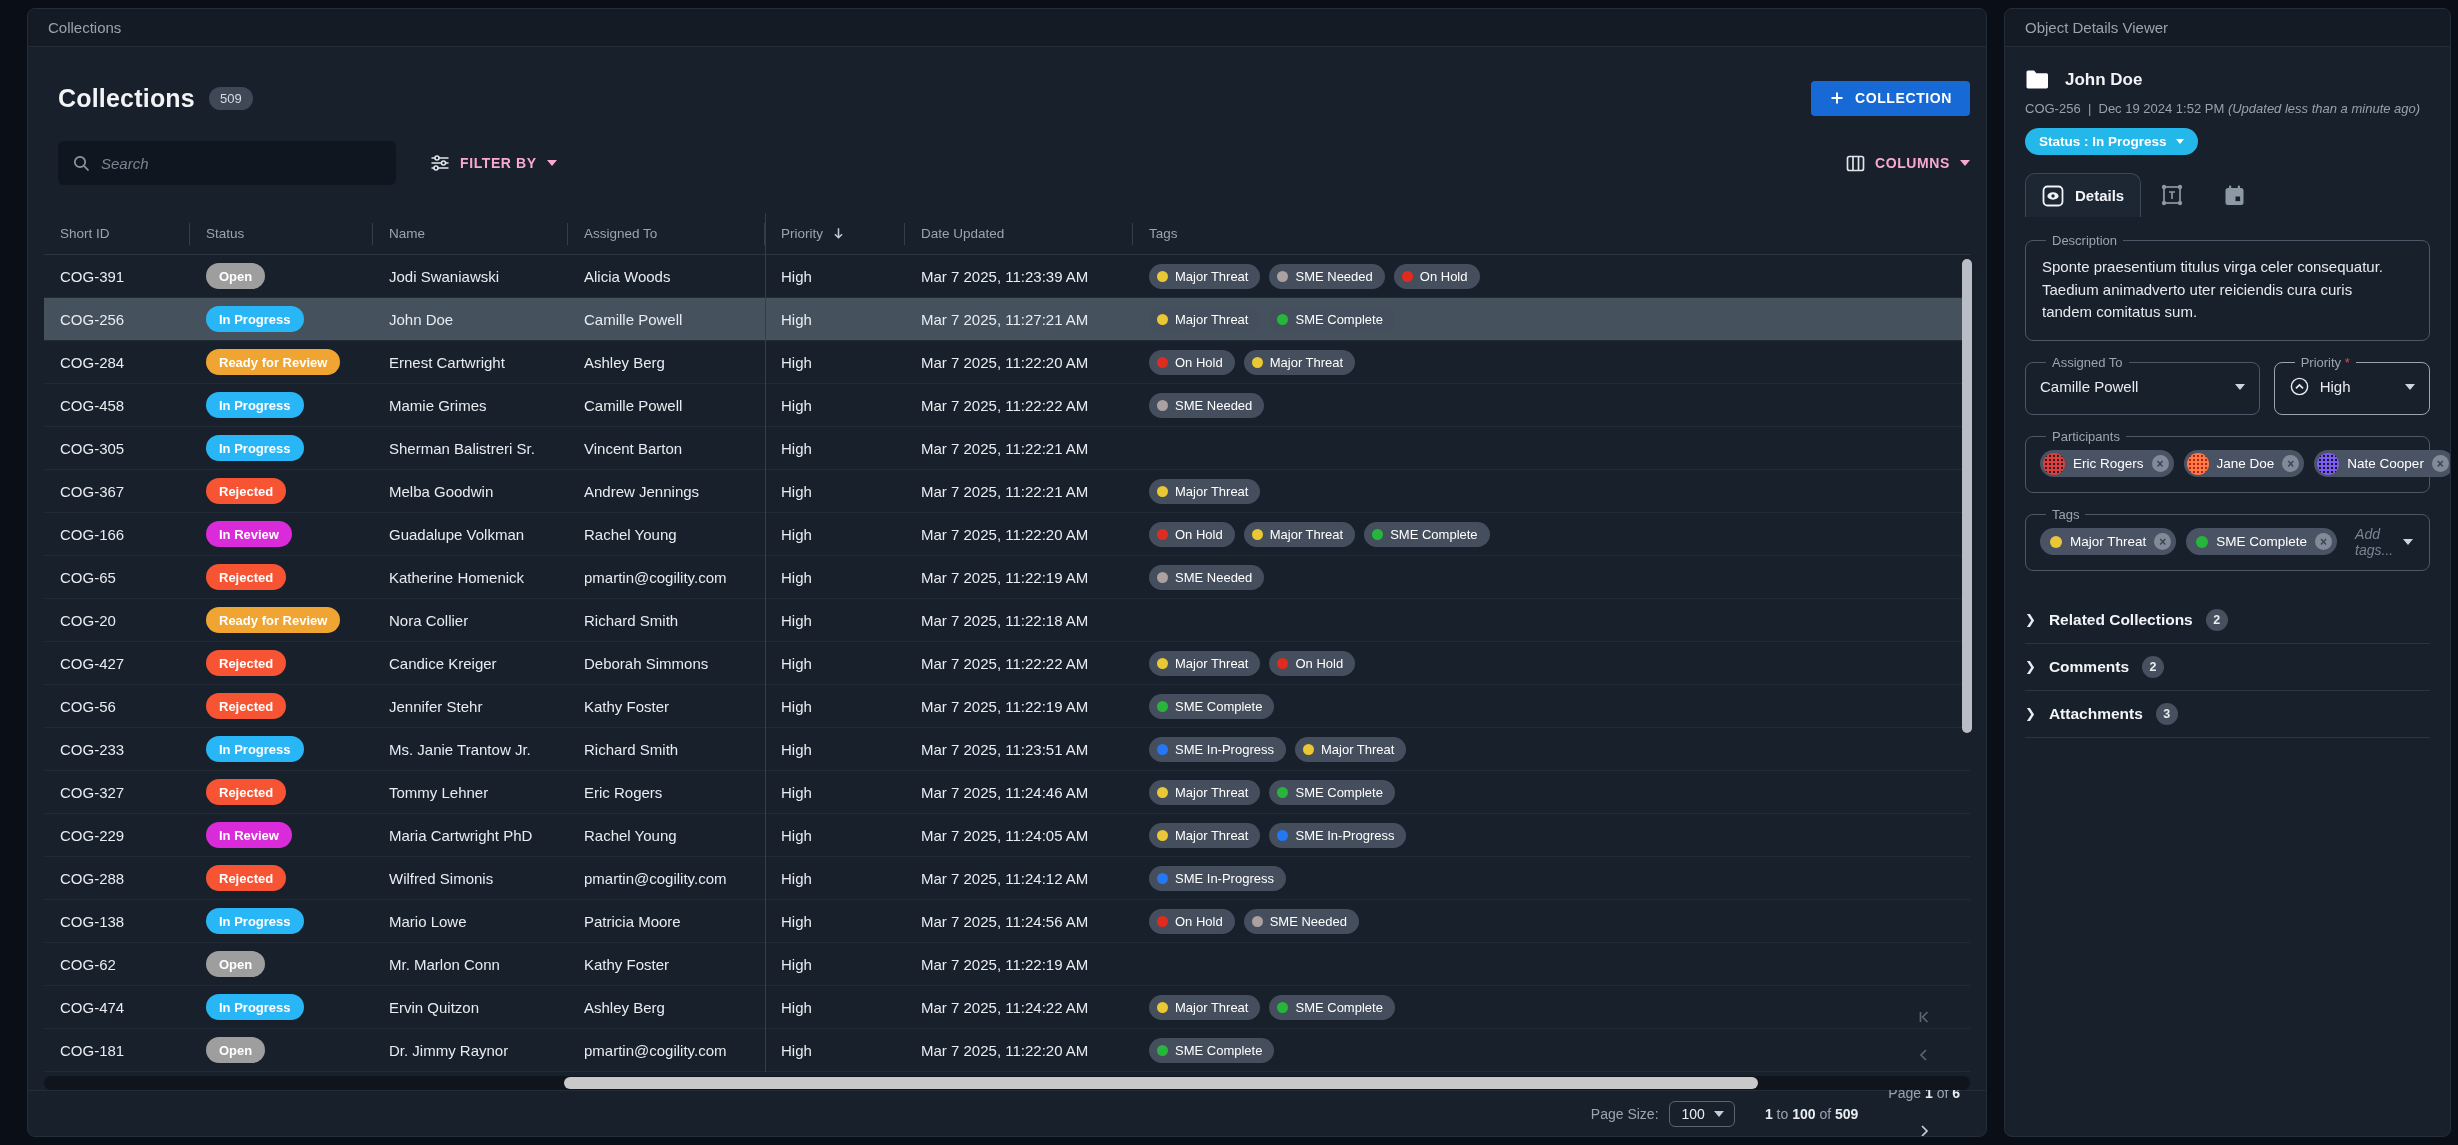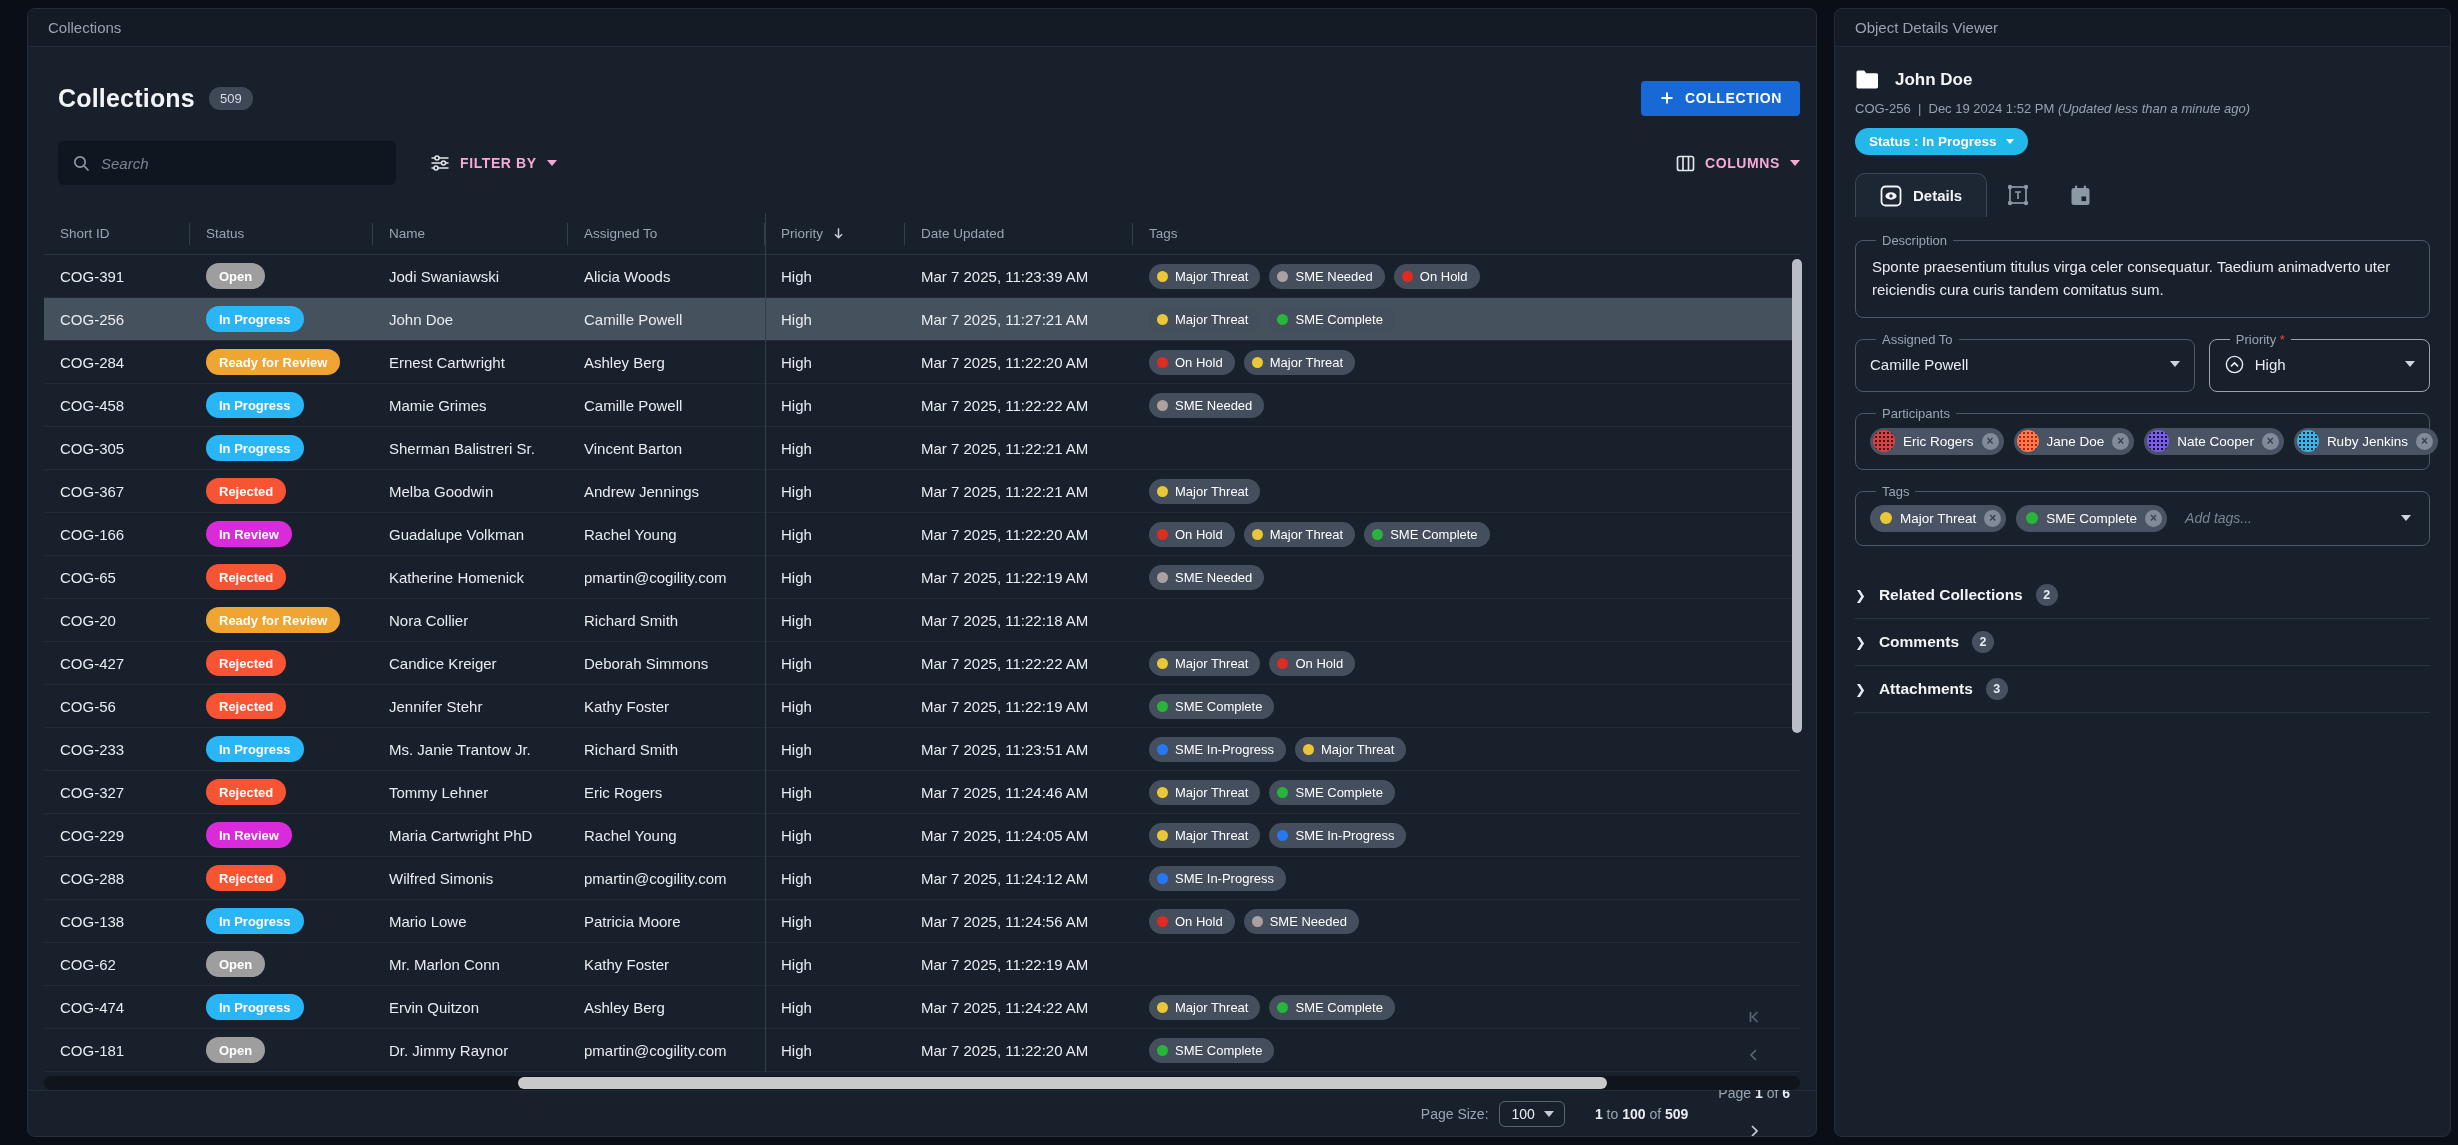--- a/index.html
+++ b/index.html
@@ -4,21 +4,21 @@
 <style>
   * { box-sizing: border-box; margin: 0; padding: 0; }
   html,body { width:2458px; height:1145px; overflow:hidden; }
   body{
     background:#0a0f17;
     font-family:"Liberation Sans","DejaVu Sans",sans-serif;
     color:#e9ecf0;
     display:flex; gap:17px; padding:8px 7px 8px 27px;
   }
   .panel{ background:#18202c; border:1px solid #242e3b; border-radius:8px; height:1129px; display:flex; flex-direction:column; overflow:hidden; }
-  .panel.left{ width:1790px; flex:none; }
+  .panel.left{ width:1960px; flex:none; }
   .panel.right{ flex:1; }
   .titlebar{ height:38px; flex:none; background:#141b25; border-bottom:1px solid #232d3a; display:flex; align-items:center; padding:0 20px; font-size:15px; color:#99a3ae; }
 
   
   .lp-body{ flex:1; display:flex; flex-direction:column; overflow:hidden; }
   .title-row{ margin:32px 16px 0 30px; height:38px; display:flex; align-items:center; }
   .page-title{ font-size:25px; font-weight:700; color:#f2f4f6; letter-spacing:.2px; }
   .count-badge{ margin-left:14px; background:#3f4856; color:#d6dbe1; font-size:13px; padding:4px 11px; border-radius:12px; }
   .spacer{ flex:1; }
   .btn-primary{ display:inline-flex; align-items:center; gap:10px; background:#1769d6; color:#fff; border:none; border-radius:4px; height:35px; padding:0 18px; font-size:14px; font-weight:700; letter-spacing:.6px; cursor:pointer; font-family:inherit; }
@@ -60,21 +60,21 @@
 
   
   .rp-body{ flex:1; padding:12px 20px 0 20px; display:flex; flex-direction:column; overflow:hidden; }
   .obj-header{ margin-top:10px; display:flex; align-items:center; gap:15px; }
   .obj-name{ font-size:17px; font-weight:700; color:#f2f4f6; }
   .obj-meta{ margin-top:11px; font-size:13px; color:#97a1ad; }
   .obj-meta .it{ font-style:italic; }
   .status-pill{ margin-top:12px; align-self:flex-start; display:inline-flex; align-items:center; gap:9px; background:#24b7ea; border:none; color:#fff; font-weight:700; font-size:13.5px; border-radius:14px; height:27px; padding:0 14px; cursor:pointer; font-family:inherit; }
   .status-pill .caret{ border-top-width:5px; border-left-width:4px; border-right-width:4px; }
   .tabs{ margin-top:18px; height:44px; display:flex; align-items:stretch; flex:none; }
-  .tab-active{ display:inline-flex; align-items:center; gap:11px; padding:0 24px; background:#1d2633; border:1px solid #3c4857; border-bottom:none; border-radius:10px 10px 0 0; color:#f2f4f6; font-size:15px; font-weight:700; cursor:pointer; }
+  .tab-active{ display:inline-flex; align-items:center; gap:11px; padding:0 16px; background:#1d2633; border:1px solid #3c4857; border-bottom:none; border-radius:10px 10px 0 0; color:#f2f4f6; font-size:15px; font-weight:700; cursor:pointer; }
   .tab-icon{ width:62px; display:inline-flex; align-items:center; justify-content:center; color:#8d98a5; cursor:pointer; }
   fieldset{ border:1px solid #4d5767; border-radius:8px; padding:2px 14px 12px 14px; min-inline-size:0; }
   legend{ font-size:13px; color:#9aa5b2; padding:0 6px; margin-left:6px; }
   .desc-fs{ margin-top:16px; flex:none; }
   .desc-fs p{ font-size:15px; line-height:1.5; color:#e8ebee; margin:6px 2px 4px 2px; max-width:97%; }
   .fields-row{ margin-top:14px; display:flex; gap:14px; flex:none; }
   .fs-assigned{ flex:1.62; }
   .fs-priority{ flex:1; border-color:#9aa3af; }
   .req{ color:#f44336; }
   .value-row{ display:flex; align-items:center; height:30px; font-size:15px; color:#e9ecf0; gap:10px; }

